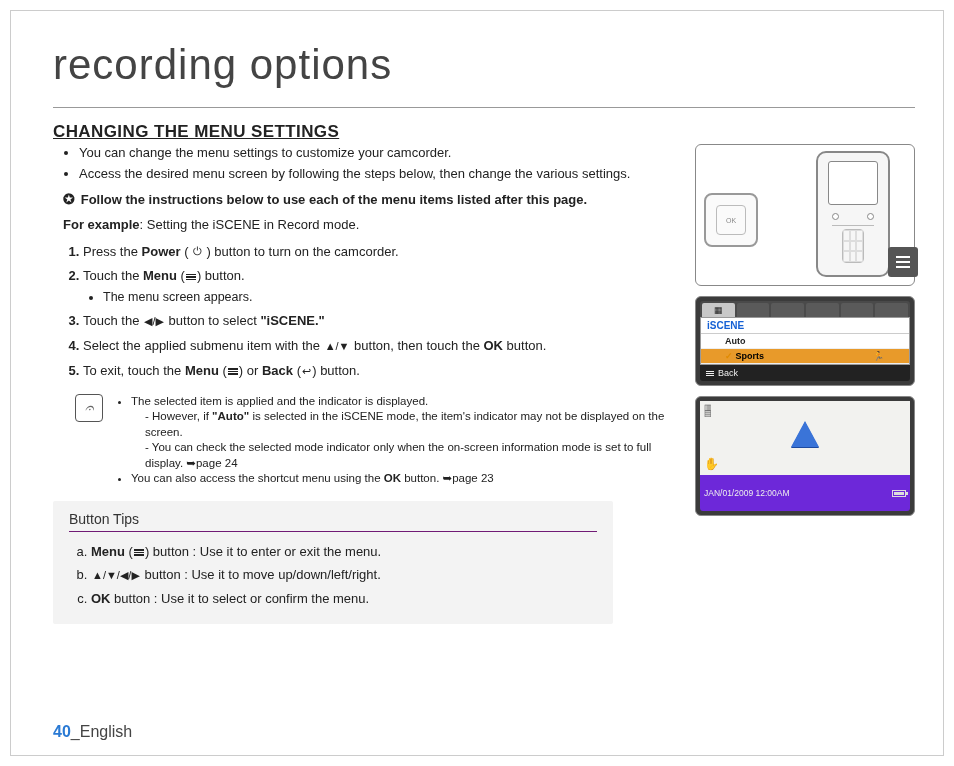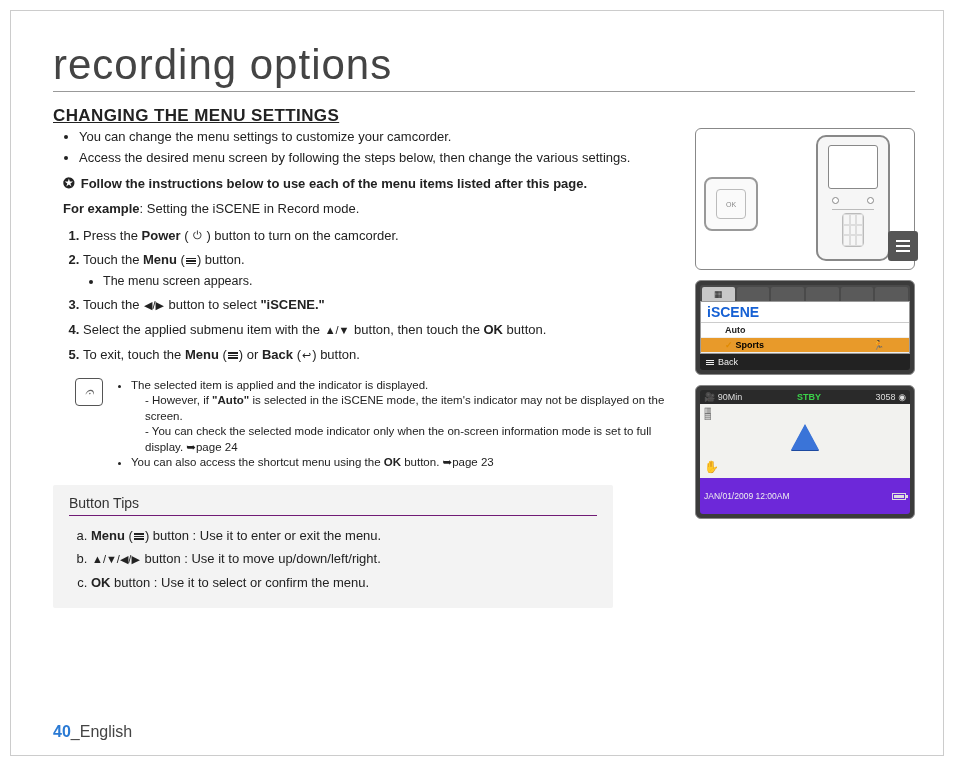--- a/index.html
+++ b/index.html
@@ -19,21 +19,21 @@
     padding: 30px 28px 16px 42px;
     position: relative;
   }
   .page-title {
     font-family: "Helvetica Neue", Arial, sans-serif;
     font-weight: 200;
     font-size: 42px;
     letter-spacing: 1px;
     color: #444;
     border-bottom: 1px solid #999;
-    padding-bottom: 2px;
+    padding-bottom: 18px;
     margin-bottom: 14px;
   }
   .section-heading {
     font-size: 17px;
     font-weight: bold;
     text-decoration: underline;
     margin-bottom: 2px;
     letter-spacing: 0.4px;
   }
   .cols { display: flex; gap: 16px; }
@@ -116,21 +116,21 @@
   .menu-badge i { width:14px; height:2px; background:#fff; display:block; }
 
   .lcd-panel {
     border:1.5px solid #888; border-radius:6px; background:#3b3b3b;
     padding:4px; font-size:9px;
   }
   .lcd-tabs { display:flex; gap:2px; background:#4a4a4a; padding:2px 2px 0; border-radius:3px 3px 0 0; }
   .lcd-tab { flex:1; height:14px; background:#5a5a5a; border-radius:2px 2px 0 0; display:flex;align-items:center;justify-content:center;}
   .lcd-tab.on{background:#c8c8c8;}
   .lcd-menu { background:#fff; border:1px solid #999; }
-  .lcd-head { color:#1560d4; font-weight:bold; font-size:14px; padding:2px 6px; border-bottom:1px solid #ccc; }
+  .lcd-head { color:#1560d4; font-weight:bold; font-size:10px; padding:2px 6px; border-bottom:1px solid #ccc; }
   .lcd-row { padding:2px 24px; font-size:9px; font-weight:bold; border-bottom:1px solid #eee; display:flex; align-items:center; justify-content:space-between;}
   .lcd-row .tick{color:#e08a00; margin-right:3px; font-size:9px;}
   .lcd-row.sel { background:#e89a2a; color:#000; }
   .lcd-row .endicon{font-size:9px;color:#333;}
   .lcd-back { background:#222; color:#eee; padding:3px 6px; font-size:9px; display:flex;align-items:center;gap:4px; border-radius:0 0 3px 3px;}
   .lcd-back .bi{display:inline-flex;flex-direction:column;gap:1px;}
   .lcd-back .bi i{width:8px;height:1px;background:#eee;}
 
   .lcd-preview {
     border:1.5px solid #888; border-radius:6px; background:#3b3b3b;
@@ -292,25 +292,20 @@
             <span class="bi">
               <i></i>
               <i></i>
               <i></i>
             </span>
             <span>Back</span>
           </div>
       </div>
 
       <div class="lcd-preview">
-        <div class="lcd-top">
-          <span>🎥 <span>90Min</span></span>
-          <span class="stby">STBY</span>
-          <span><span>3058</span> ◉</span>
-        </div>
         <div class="lcd-body">
           <div class="stripes">▥<br>▤</div>
           <div class="tri"></div>
           <div class="corner">✋</div>
         </div>
         <div class="lcd-bot">
           <span>JAN/01/2009 12:00AM</span>
           <span class="batt">
               <i></i>
             </span>

